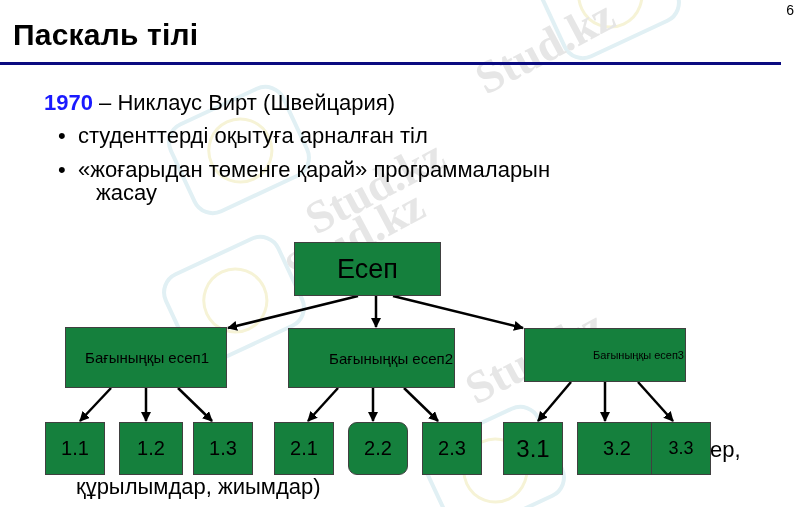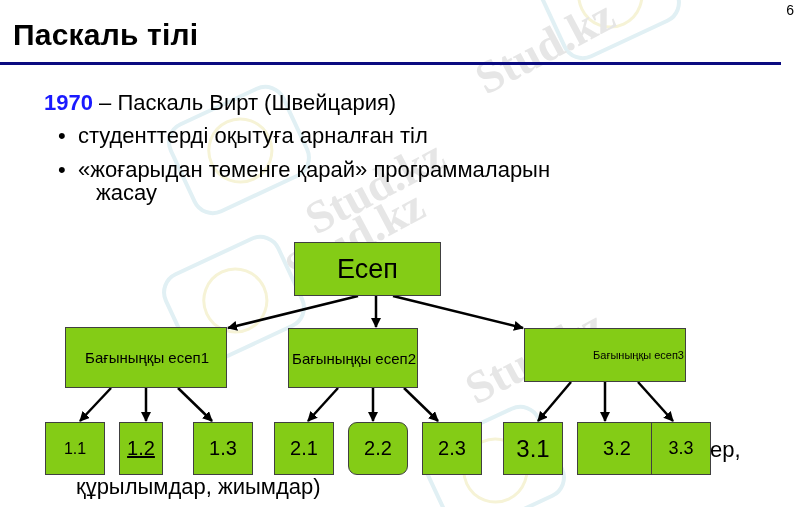--- a/index.html
+++ b/index.html
@@ -9,42 +9,42 @@
   .title { position:absolute; left:13px; top:18px; font-size:30px; font-weight:bold; letter-spacing:0.2px; }
   .title-rule { position:absolute; left:0; top:62px; width:781px; height:3px; background:#0a0a80; }
   .watermark { position:absolute; font-family:"Liberation Serif", serif; font-weight:bold; color:#e6e6e6;
                font-size:46px; transform:rotate(-28deg); white-space:nowrap; pointer-events:none; }
   .logo { position:absolute; width:120px; height:92px; border:4px solid #e1f0f4; border-radius:22px;
           transform:rotate(-25deg); pointer-events:none; }
   .logo::after { content:""; position:absolute; left:28px; top:14px; width:60px; height:60px; border-radius:50%;
                  border:3px solid #f6f3d6; }
   .line { position:absolute; font-size:22px; white-space:nowrap; }
   .year { color:#1a1aff; font-weight:bold; }
-  .box { position:absolute; background:#84cc16; border:1px solid #404040; box-sizing:border-box;
+  .box { position:absolute; background:#15803d; border:1px solid #404040; box-sizing:border-box;
          display:flex; align-items:center; justify-content:center; white-space:nowrap; }
   svg.arrows { position:absolute; left:0; top:0; }
 </style>
 </head>
 <body>
 
 <div class="logo" style="left:545px; top:-55px;"></div>
 <div class="logo" style="left:175px; top:100px;"></div>
 <div class="logo" style="left:170px; top:250px;"></div>
 <div class="logo" style="left:430px; top:420px;"></div>
 <div class="watermark" style="left:470px; top:20px;">Stud.kz</div>
 <div class="watermark" style="left:280px; top:210px;">Stud.kz</div>
 <div class="watermark" style="left:460px; top:330px;">Stud.kz</div>
 <div class="watermark" style="left:300px; top:160px;">Stud.kz</div>
 
 <div class="slide-num">6</div>
 <div class="title">Паскаль тілі</div>
 <div class="title-rule"></div>
 
 <div class="line" style="left:44px; top:90px;">
-  <span class="year">1970</span><span> – Паскаль Вирт (Швейцария)</span>
+  <span class="year">1970</span><span> – Никлаус Вирт (Швейцария)</span>
 </div>
 <div class="line" style="left:58px; top:123px;">
   <span>•</span>&nbsp; <span>студенттерді оқытуға арналған тіл</span>
 </div>
 <div class="line" style="left:58px; top:157px;">
   <span>•</span>&nbsp; <span>«жоғарыдан төменге қарай» программаларын</span>
 </div>
 <div class="line" style="left:76px; top:180px;margin-left:20px;">жасау</div>
 
 <div class="line" style="left:710px; top:437px;">ер,</div>
@@ -68,24 +68,24 @@
     <line x1="404" y1="388" x2="438" y2="421"></line>
     <line x1="571" y1="382" x2="538" y2="421"></line>
     <line x1="605" y1="382" x2="605" y2="421"></line>
     <line x1="638" y1="382" x2="673" y2="421"></line>
   </g>
 </svg>
 
 <div class="box" style="left:294px; top:242px; width:147px; height:54px; font-size:27px;">Есеп</div>
 
 <div class="box" style="left:65px; top:327px; width:162px; height:61px; font-size:15px; justify-content:flex-end; padding-right:17px;">Бағыныңқы есеп1</div>
-<div class="box" style="left:288px; top:328px; width:130px; height:60px; font-size:15px; justify-content:flex-end; padding-right:1px;text-align:right;">Бағыныңқы есеп2</div>
+<div class="box" style="left:288px; top:328px; width:167px; height:60px; font-size:15px; justify-content:flex-end; padding-right:1px;text-align:right;">Бағыныңқы есеп2</div>
 <div class="box" style="left:524px; top:328px; width:162px; height:54px; font-size:11px; justify-content:flex-end; padding-right:1px;">Бағыныңқы есеп3</div>
 
-<div class="box" style="left:45px; top:422px; width:60px; height:53px; font-size:16px;">1.1</div>
-<div class="box" style="left:119px; top:422px; width:44px; height:53px; font-size:20px;text-decoration:underline;">1.2</div>
+<div class="box" style="left:45px; top:422px; width:60px; height:53px; font-size:20px;">1.1</div>
+<div class="box" style="left:119px; top:422px; width:64px; height:53px; font-size:20px;">1.2</div>
 <div class="box" style="left:193px; top:422px; width:60px; height:53px; font-size:20px;">1.3</div>
 <div class="box" style="left:274px; top:422px; width:60px; height:53px; font-size:20px;">2.1</div>
 <div class="box" style="left:348px; top:422px; width:60px; height:53px; font-size:20px;border-radius:9px;">2.2</div>
 <div class="box" style="left:422px; top:422px; width:60px; height:53px; font-size:20px;">2.3</div>
 <div class="box" style="left:503px; top:422px; width:60px; height:53px; font-size:24px;">3.1</div>
 <div class="box" style="left:577px; top:422px; width:80px; height:53px; font-size:20px;">3.2</div>
 <div class="box" style="left:651px; top:422px; width:60px; height:53px; font-size:18px;">3.3</div>
 
 </body></html>

